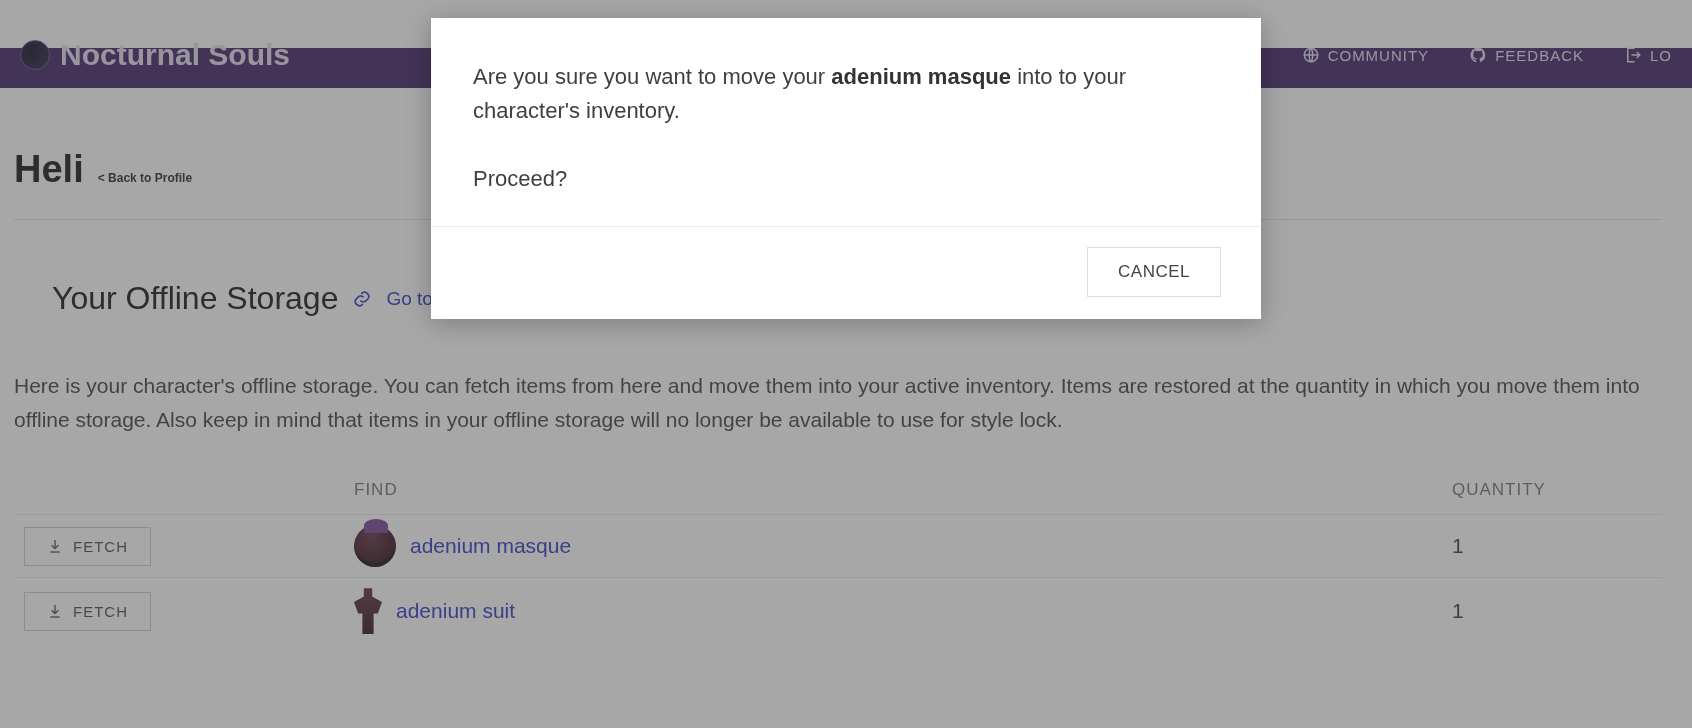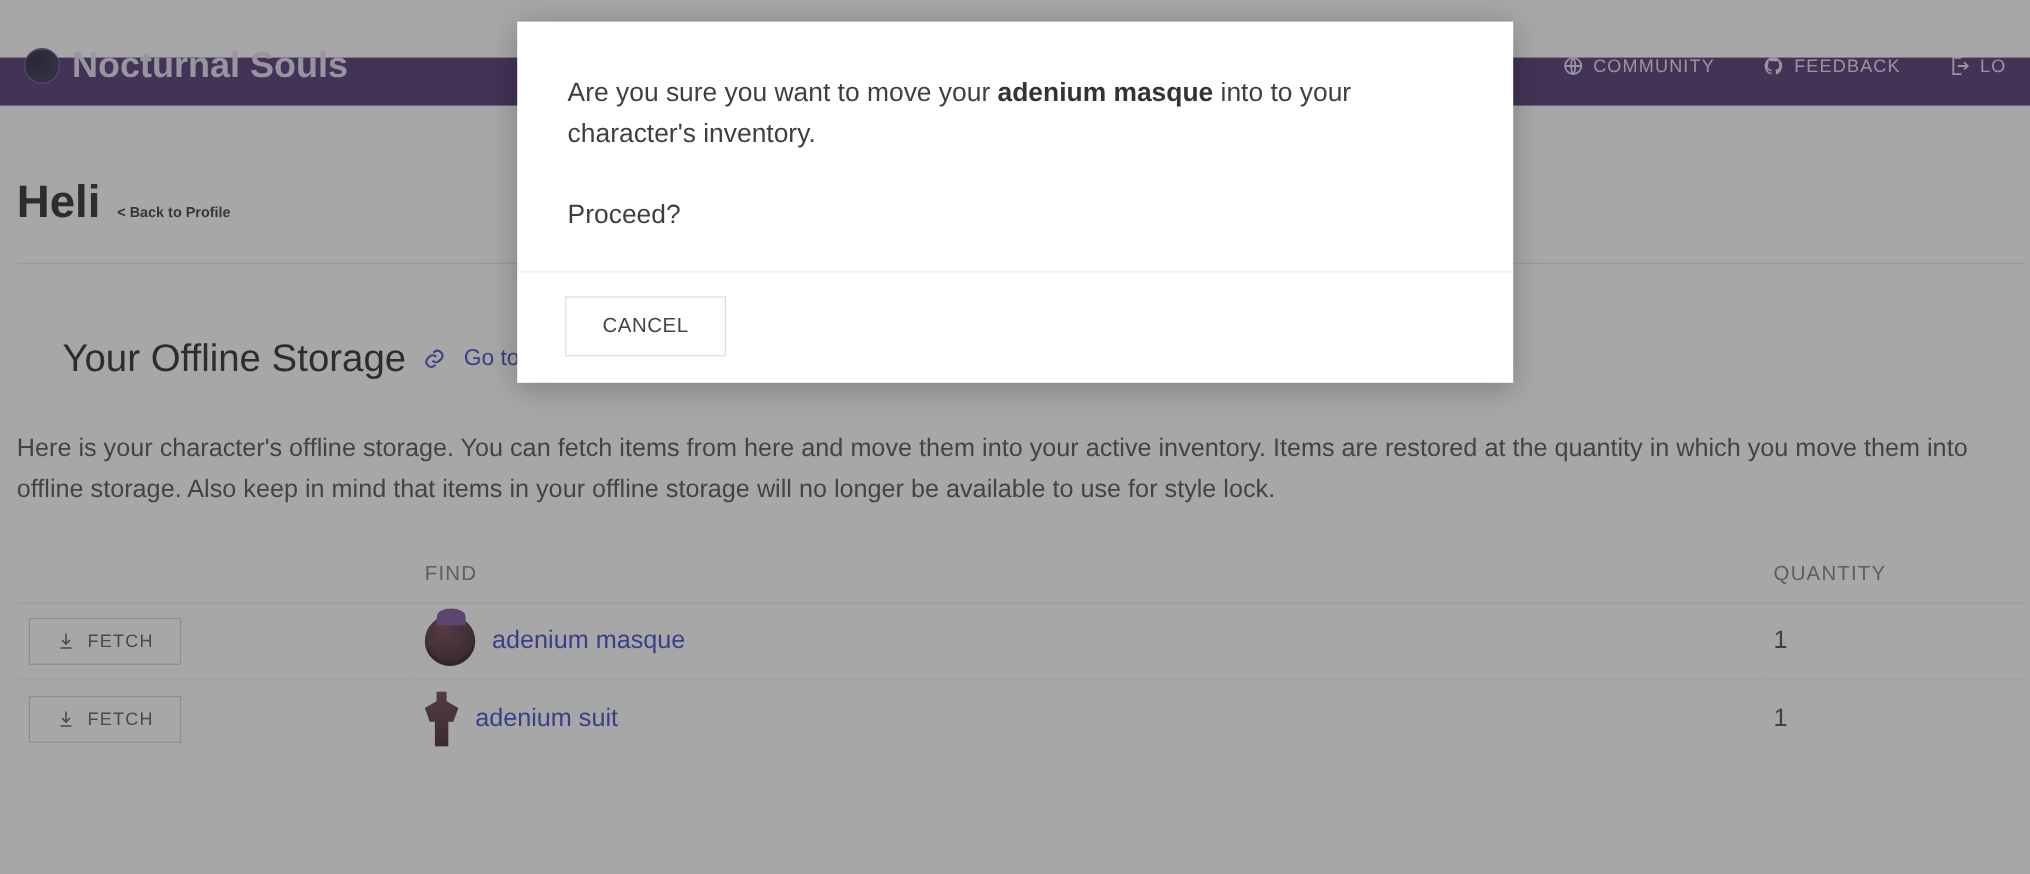--- a/index.html
+++ b/index.html
@@ -46,42 +46,42 @@
     font-size: 15px;
     letter-spacing: 1px;
     color: #e5def0;
     margin-top: -2px;
   }
   .nav-link { display: flex; align-items: center; gap: 8px; cursor: pointer; }
   .nav-icon { width: 18px; height: 18px; display: inline-flex; align-items:center; justify-content:center; }
 
   
   .page {
-    padding: 20px 4px 40px 14px;
+    padding: 20px 30px 40px 14px;
   }
   .char-row {
     display: flex;
     align-items: baseline;
     gap: 14px;
     margin-top: 40px;
     padding-bottom: 28px;
     border-bottom: 1px solid #e5e5e5;
   }
   .char-name { font-size: 38px; font-weight: 700; color: #222; }
   .back-link { font-size: 12px; font-weight: 600; color: #333; cursor: pointer; }
   .section-title-row {
     display: flex; align-items: center; gap: 14px;
     margin-top: 60px;
     margin-left: 38px;
   }
   .section-title { font-size: 32px; color: #222; font-weight: 400; }
   .link-icon { color: #3842c6; }
   .goto-link { color: #3842c6; font-size: 19px; cursor: pointer; }
   .desc {
-    margin-top: 40px;
+    margin-top: 52px;
     font-size: 21px;
     color: #4a4a4a;
     line-height: 1.6;
     max-width: 1680px;
   }
 
   
   table.items { width: 100%; border-collapse: collapse; margin-top: 30px; }
   table.items th {
     text-align: left;
@@ -135,21 +135,21 @@
     padding: 42px 42px 30px 42px;
     font-size: 22px;
     color: #3f3f3f;
     line-height: 1.55;
   }
   .modal-body .item-name { font-weight: 700; color: #333; }
   .modal-footer {
     border-top: 1px solid #ececec;
     padding: 20px 40px 22px;
     display: flex;
-    justify-content: space-between;
+    justify-content: flex-end;
     gap: 8px;
   }
   .btn {
     min-width: 110px;
     padding: 14px 30px;
     font-size: 17px;
     letter-spacing: .5px;
     cursor: pointer;
     border: 1px solid transparent;
   }

